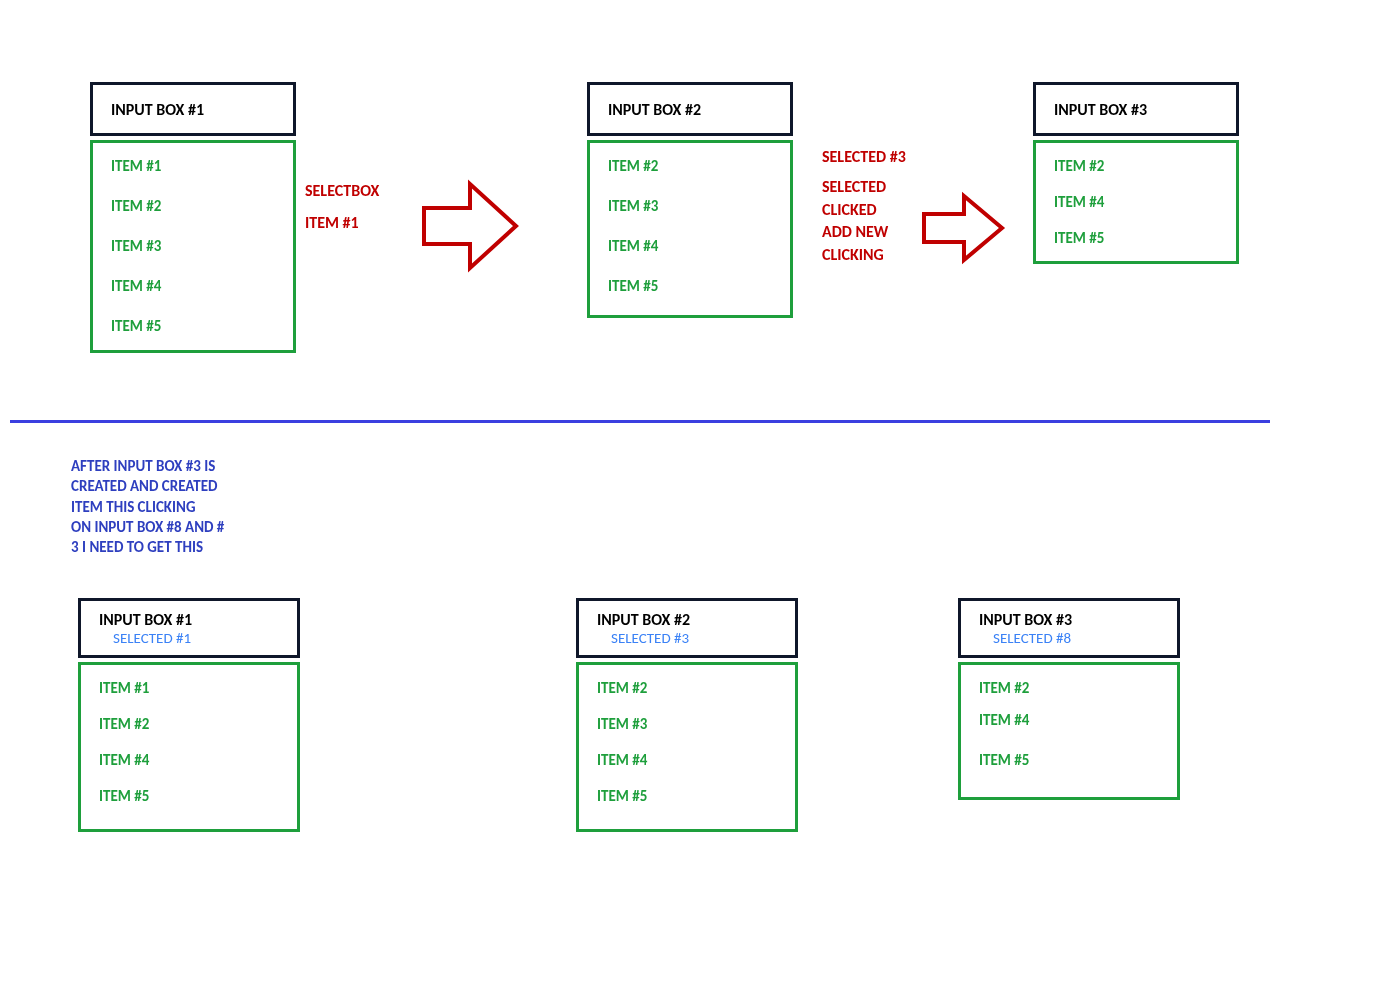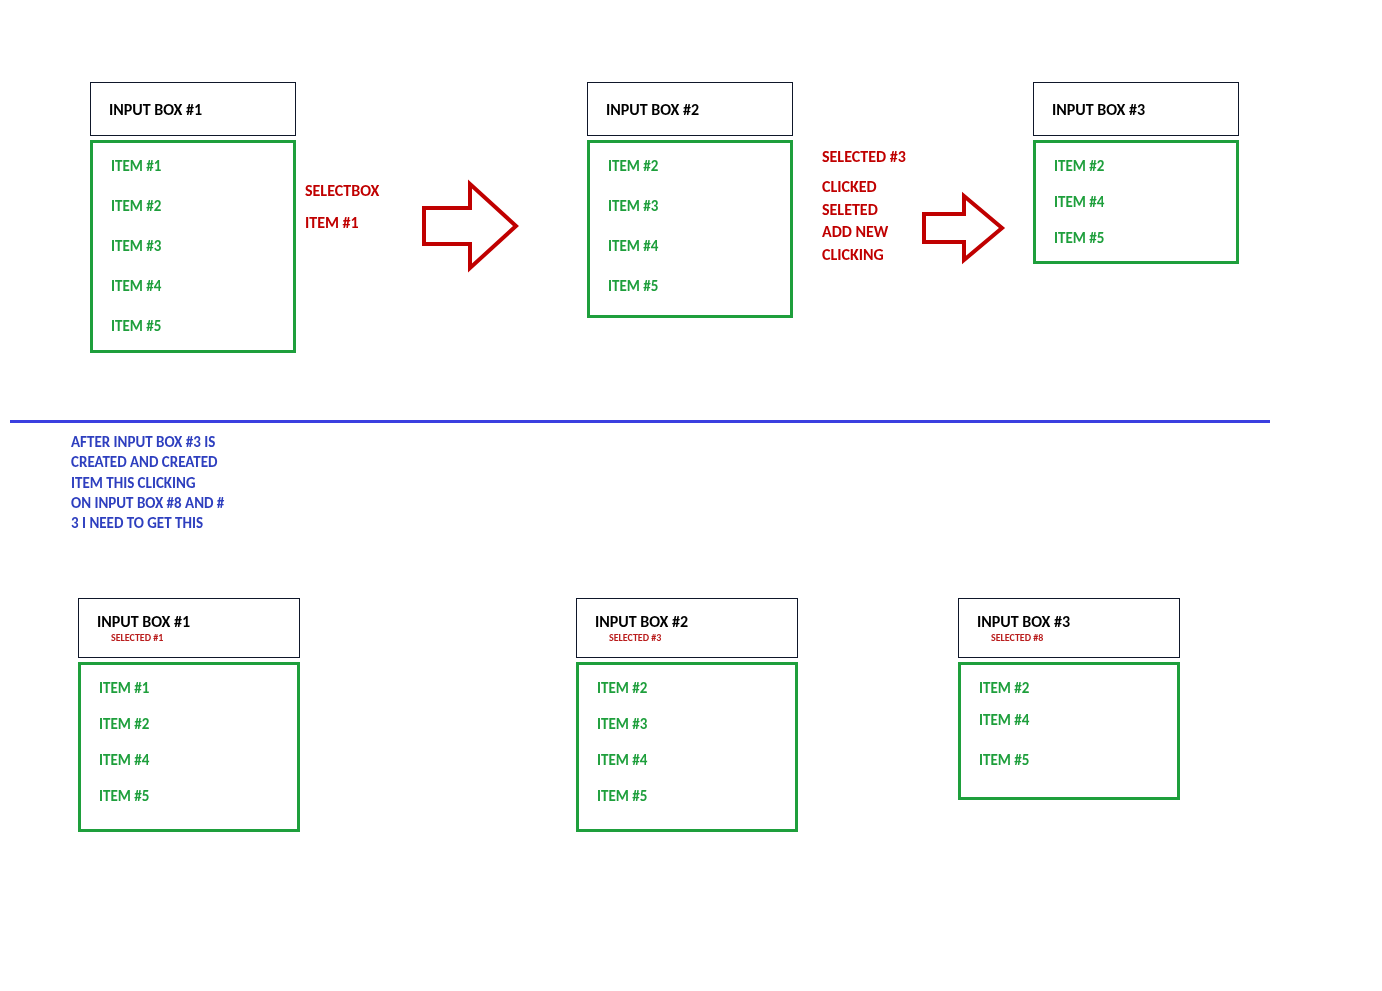--- a/index.html
+++ b/index.html
@@ -6,21 +6,21 @@
     margin: 0;
     padding: 0;
     width: 1382px;
     height: 991px;
     background: #ffffff;
     font-family: Calibri, Arial, sans-serif;
     position: relative;
   }
   .abs { position: absolute; }
   .box-header {
-    border: 1px solid #0f172a;
+    border: 3px solid #0f172a;
     background: #ffffff;
     font-weight: bold;
     font-size: 16px;
     color: #000000;
     display: flex;
     align-items: center;
     padding-left: 18px;
     box-sizing: border-box;
   }
   .box-body {
@@ -47,23 +47,23 @@
     font-size: 16px;
     line-height: 1.4;
   }
   .blue-note {
     color: #2E3FBF;
     font-weight: bold;
     font-size: 15px;
     line-height: 1.35;
   }
   .blue-sub {
-    color: #b91c1c;
-    font-weight: bold;
-    font-size: 10px;
+    color: #3b82f6;
+    font-weight: normal;
+    font-size: 15px;
   }
   .divider {
     height: 3px;
     background: #3B3FE0;
   }
   .header-stack {
     display:flex;
     flex-direction:column;
     justify-content:center;
     align-items:flex-start;
@@ -101,42 +101,42 @@
 <div class="abs box-body" style="left:587px; top:140px; width:206px; height:178px;">
   <div class="item">ITEM #2</div>
   <div class="item">ITEM #3</div>
   <div class="item">ITEM #4</div>
   <div class="item">ITEM #5</div>
 </div>
 
 <div class="abs red-text" style="left:822px; top:146px;">
   <div>SELECTED #3</div>
   <div style="height:8px;"></div>
+  <div>SELECTED</div>
   <div>CLICKED</div>
-  <div>SELETED</div>
   <div>ADD NEW</div>
   <div>CLICKING</div>
 </div>
 
 <svg class="abs arrow" style="left:920px; top:190px;" width="86" height="76" viewBox="0 0 86 76">
   <path d="M 4 24 L 44 24 L 44 6 L 82 38 L 44 70 L 44 52 L 4 52 Z" fill="none" stroke="#C00000" stroke-width="4" stroke-linejoin="miter"></path>
 </svg>
 
 <div class="abs box-header" style="left:1033px; top:82px; width:206px; height:54px;">
   <span>INPUT BOX #3</span>
 </div>
 <div class="abs box-body" style="left:1033px; top:140px; width:206px; height:124px;">
   <div class="item-tight" style="margin-bottom:18px;">ITEM #2</div>
   <div class="item-tight" style="margin-bottom:18px;">ITEM #4</div>
   <div class="item-tight">ITEM #5</div>
 </div>
 
 <div class="abs divider" style="left:10px; top:420px; width:1260px;"></div>
 
-<div class="abs blue-note" style="left:71px; top:432px; width:210px;">
+<div class="abs blue-note" style="left:71px; top:456px; width:210px;">
   <div>AFTER INPUT BOX #3 IS</div>
   <div>CREATED AND CREATED</div>
   <div>ITEM THIS CLICKING</div>
   <div>ON INPUT BOX #8 AND #</div>
   <div>3 I NEED TO GET THIS</div>
 </div>
 
 <div class="abs box-header header-stack" style="left:78px; top:598px; width:222px; height:60px;">
   <span style="font-weight:bold;">INPUT BOX #1</span>
   <span class="blue-sub" style="padding-left:14px;">SELECTED #1</span>

